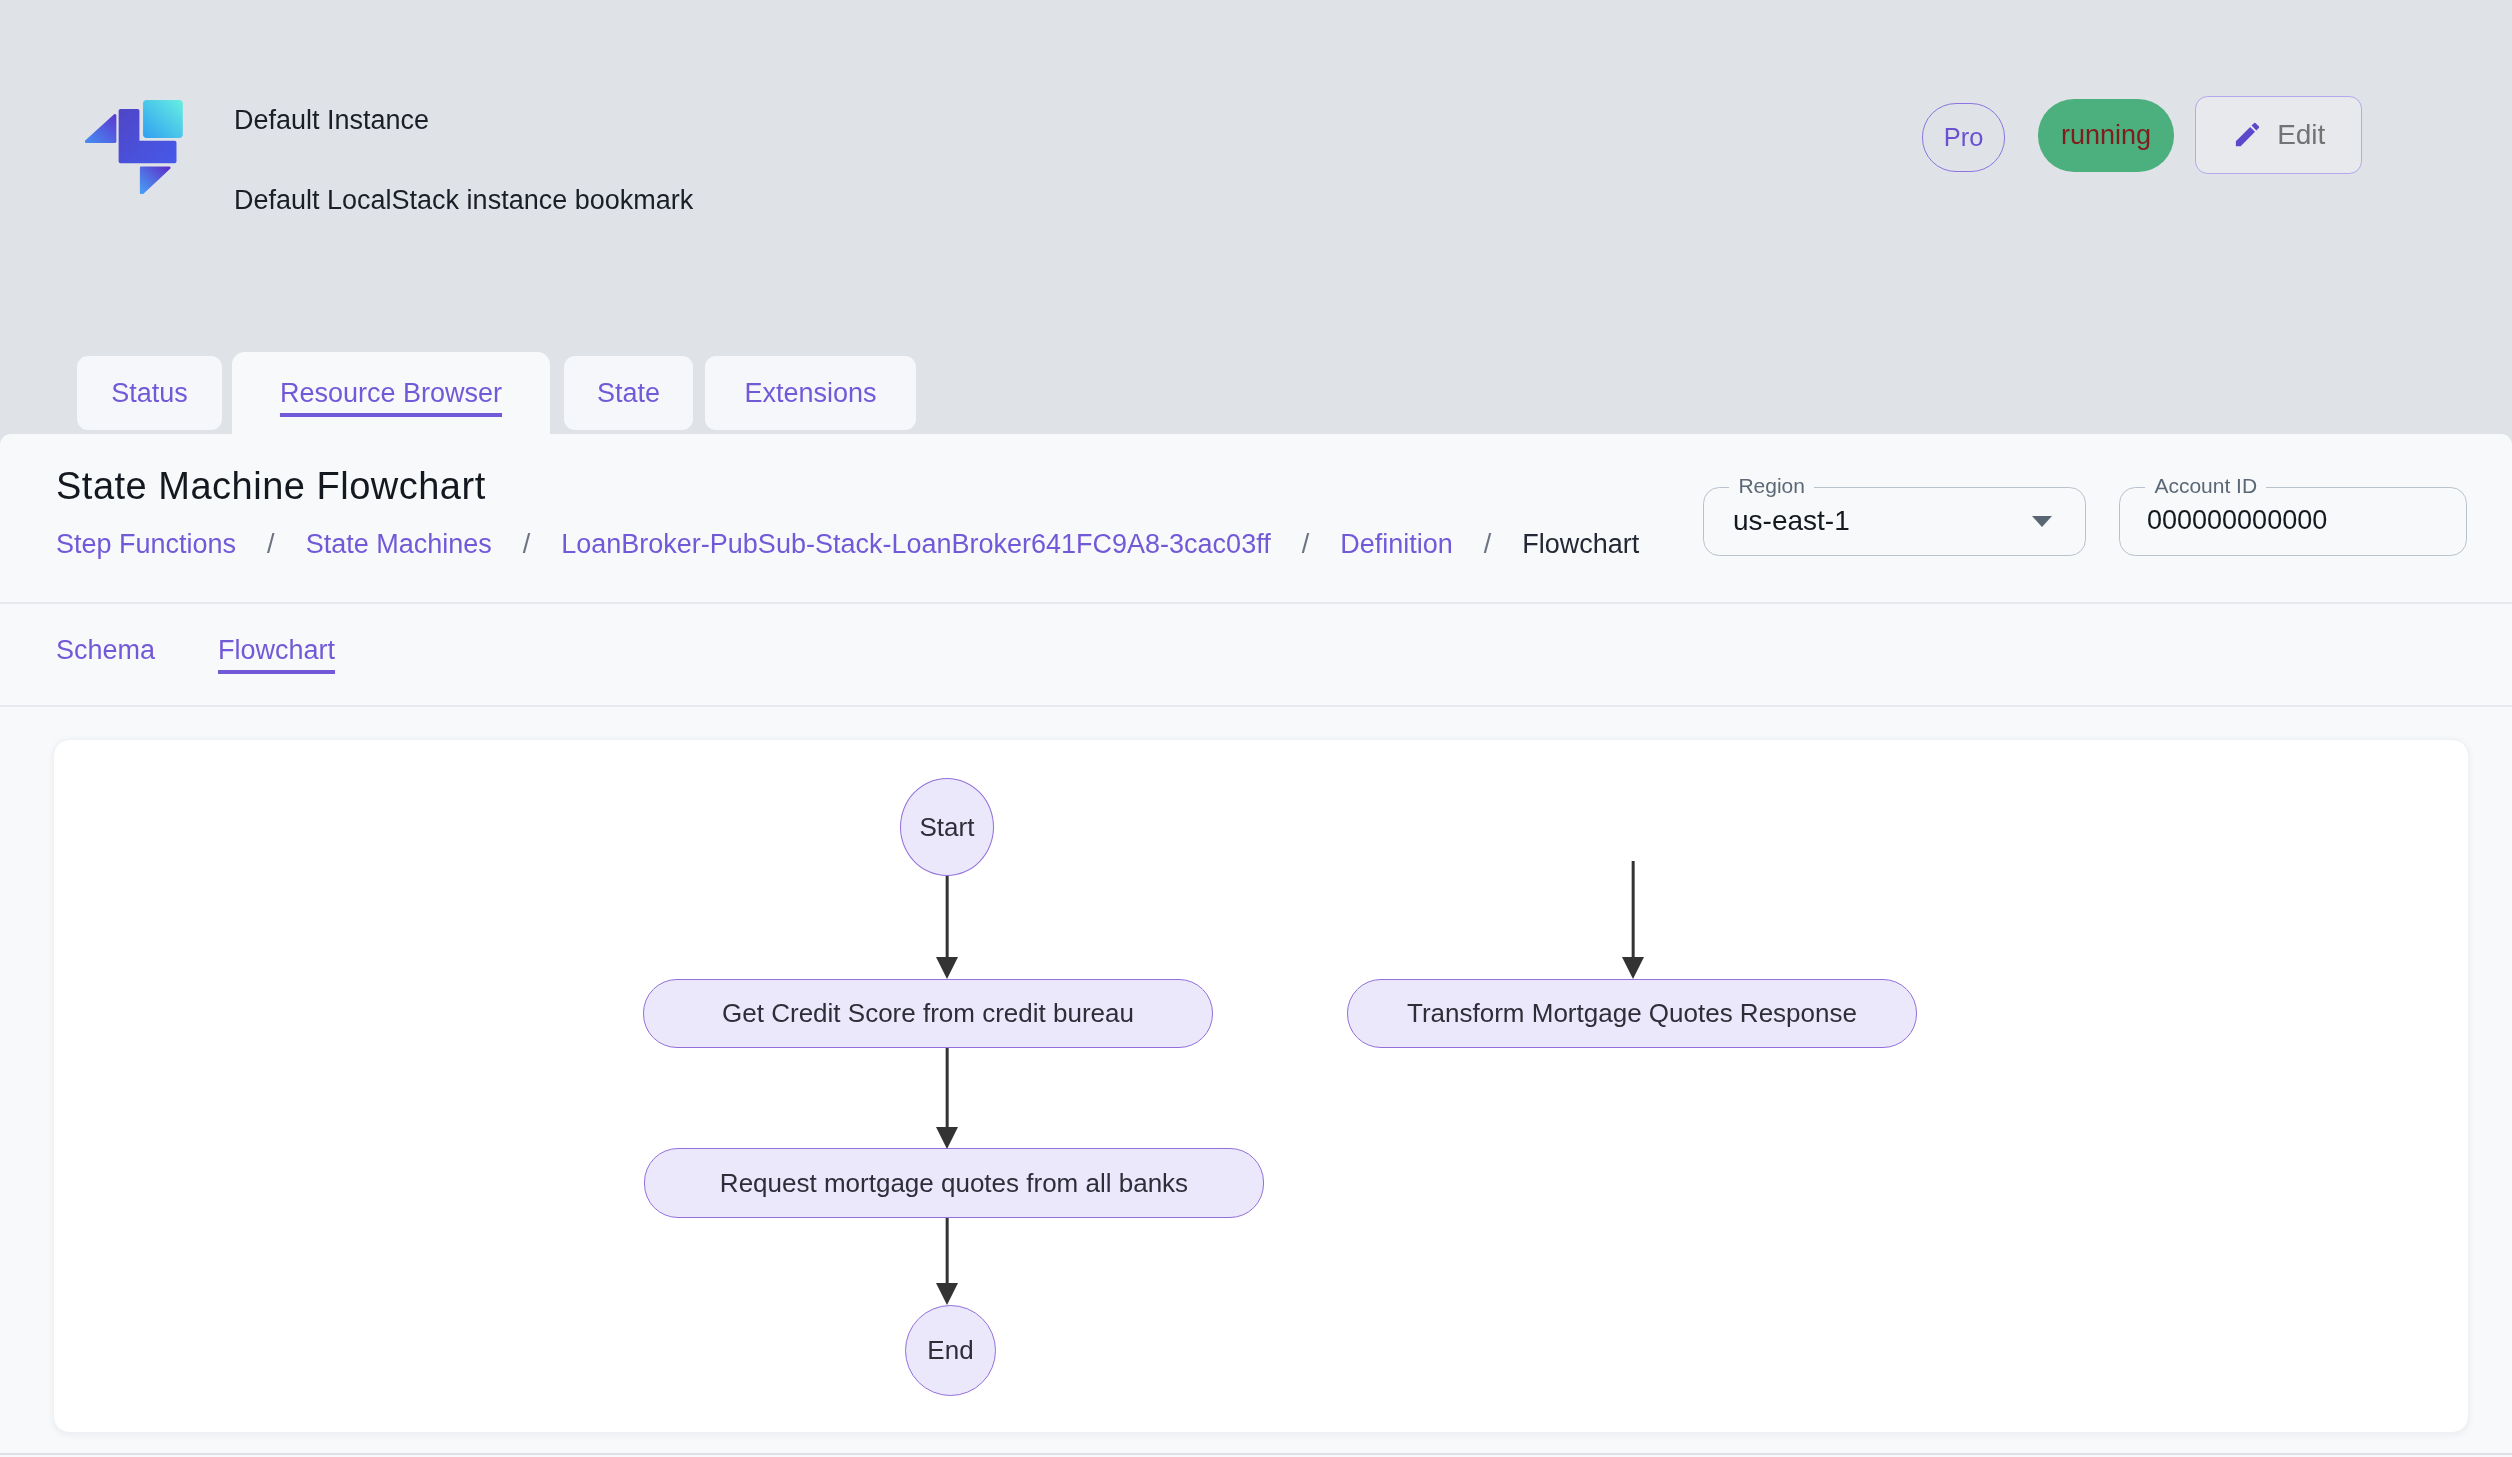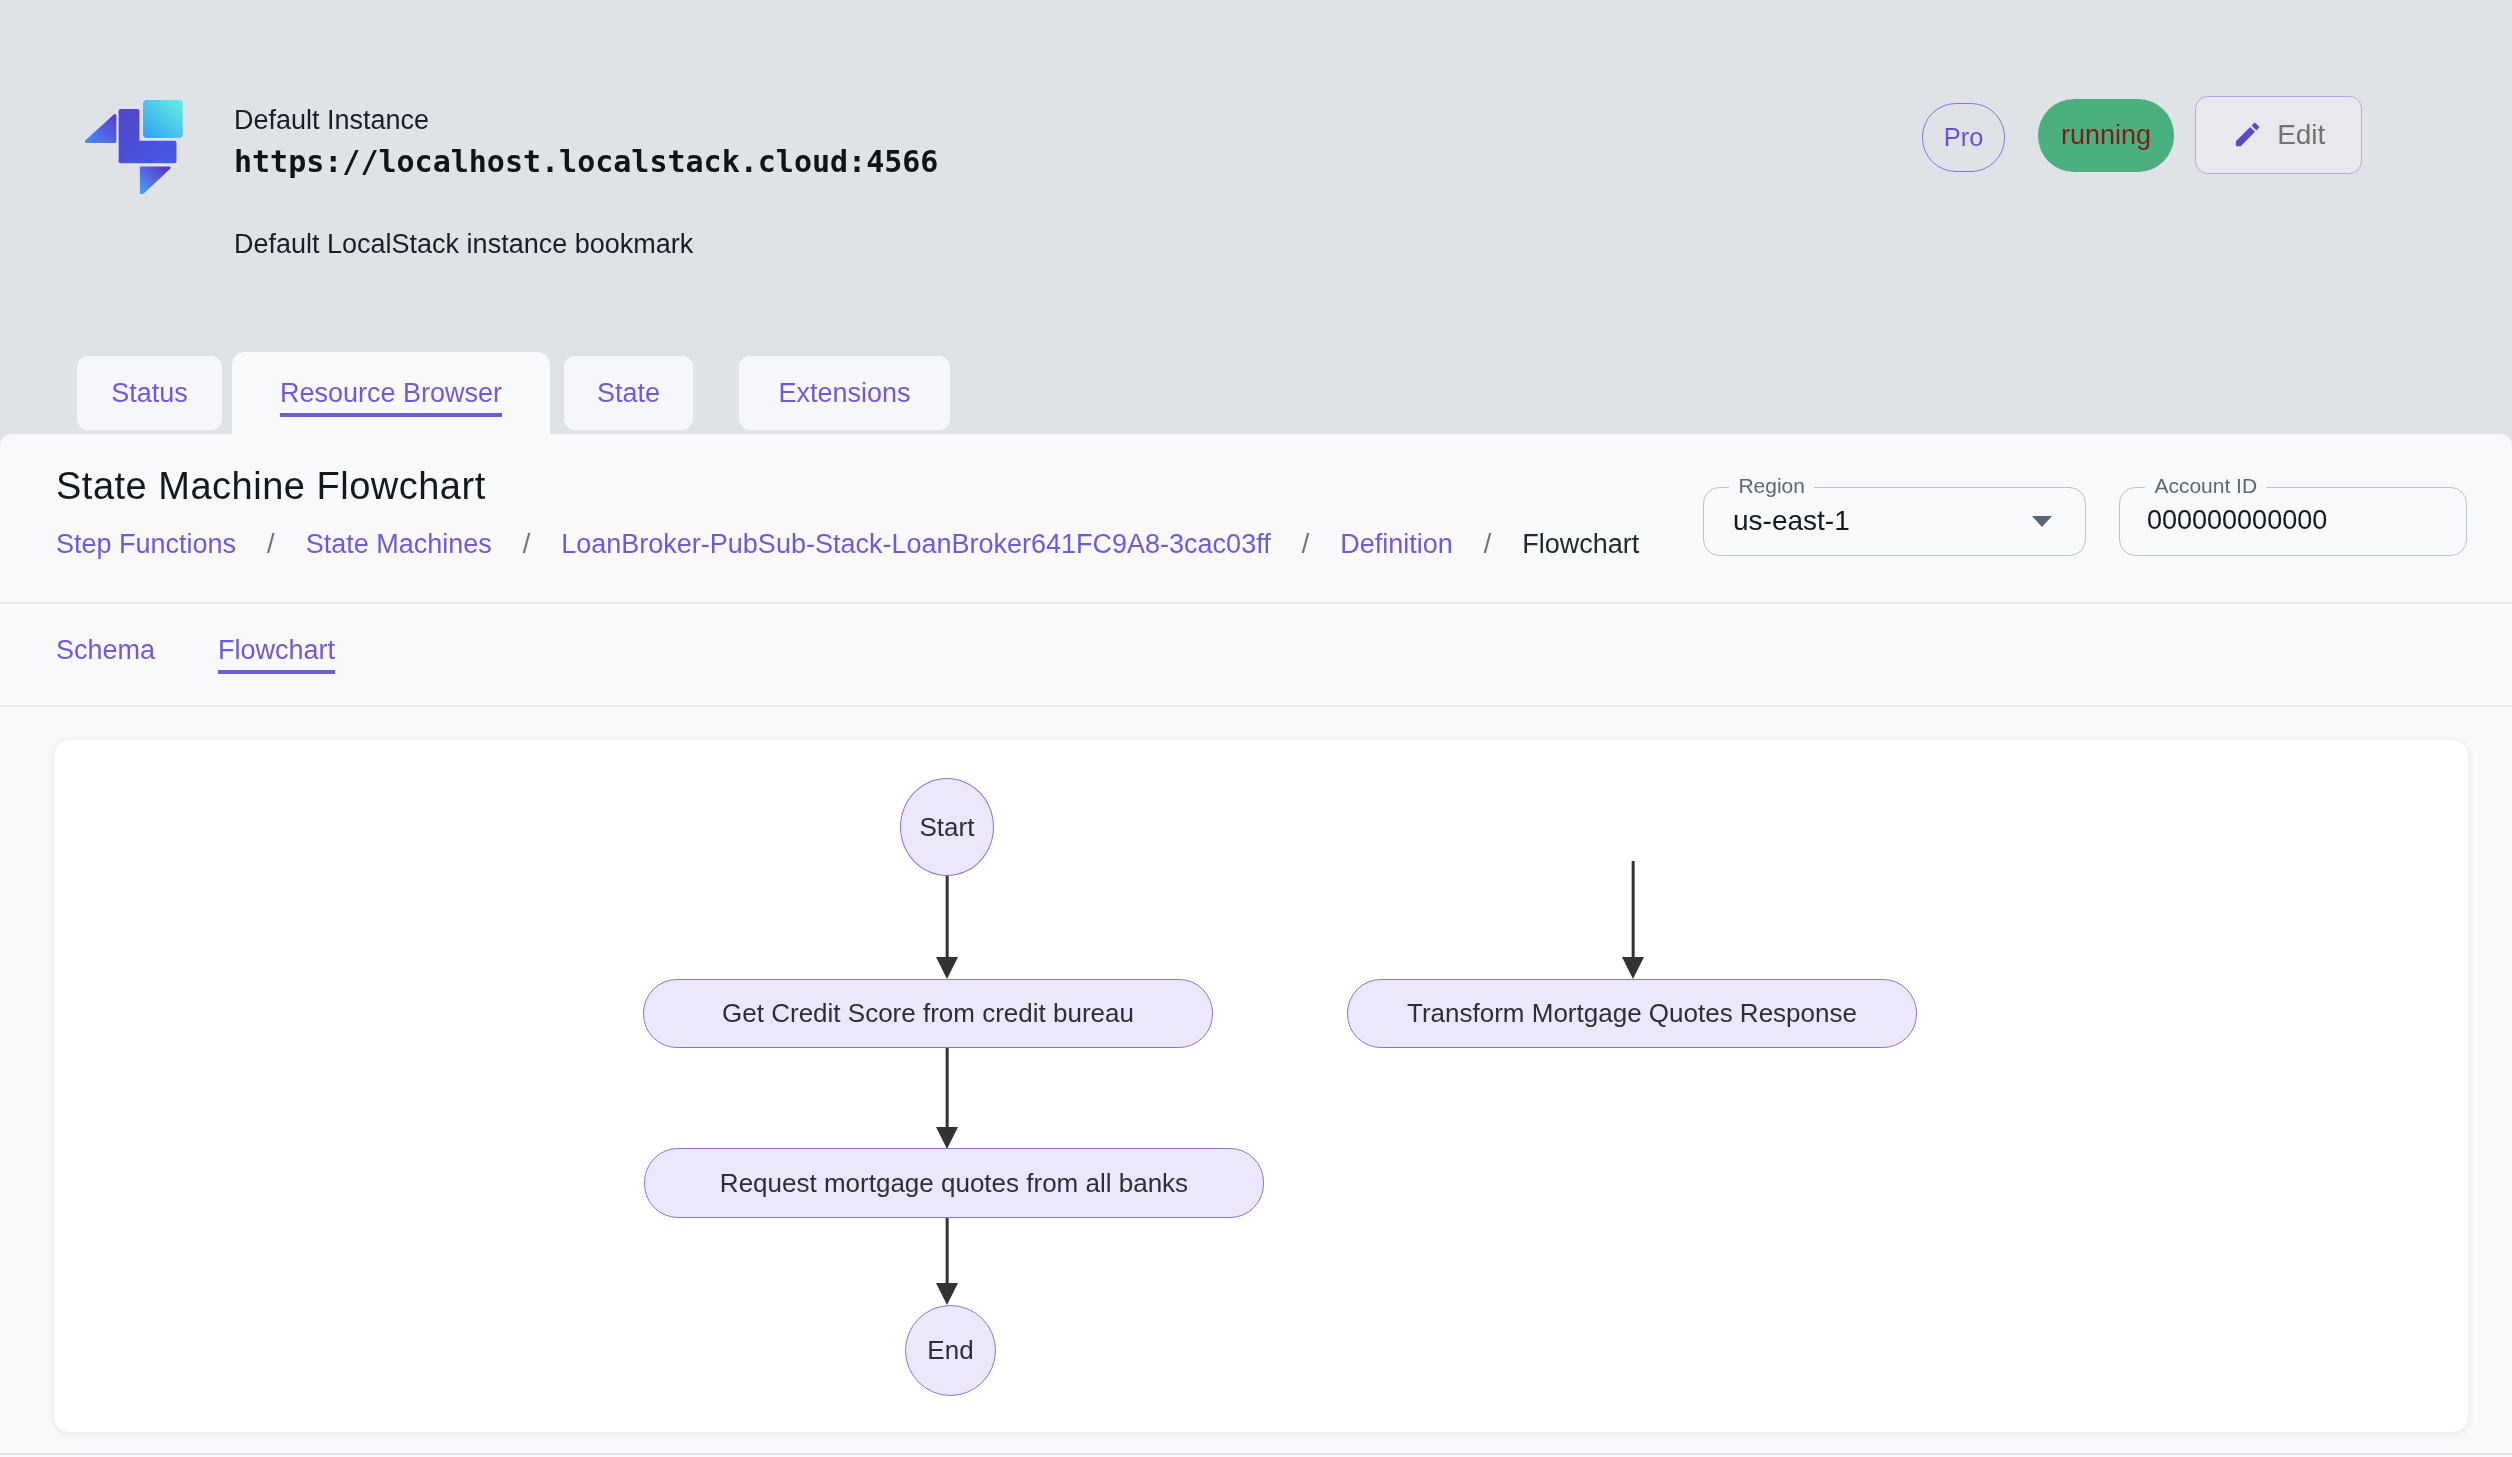--- a/index.html
+++ b/index.html
@@ -28,21 +28,21 @@
   .btn-edit svg{width:31px;height:31px;fill:#5d47cb;}
 
   
   .tab{position:absolute;background:#f5f7fa;color:var(--accent);font-size:27px;border:none;cursor:pointer;
     display:flex;align-items:center;justify-content:center;top:356px;height:74px;border-radius:11px;}
   .tab.active{top:352px;height:82px;border-radius:12.7px 12.7px 0 0;background:var(--panel-bg);}
   .tab.active span{text-decoration:underline;text-decoration-thickness:3.6px;text-underline-offset:11px;}
   .tab-status{left:77px;width:145px;}
   .tab-resource-browser{left:232px;width:318px;}
   .tab-state{left:564px;width:129px;}
-  .tab-extensions{left:705px;width:211px;margin-left:34px;}
+  .tab-extensions{left:705px;width:211px;}
 
   
   .panel{position:absolute;left:0;top:434px;width:2512px;height:1023px;background:var(--panel-bg);border-radius:11px 11px 0 0;}
   .page-title{position:absolute;left:56px;top:465px;font-size:38px;font-weight:400;color:var(--text-dark);letter-spacing:0.5px;}
   .breadcrumb{position:absolute;left:56px;top:529px;font-size:27px;display:flex;gap:31px;align-items:center;white-space:nowrap;}
   .breadcrumb .crumb{color:var(--accent);cursor:pointer;}
   .breadcrumb .crumb.current{color:#232834;cursor:default;}
   .breadcrumb .sep{color:#6b7280;}
 
   .field{position:absolute;top:487px;height:69px;border:1.8px solid var(--field-border);border-radius:16.3px;background:transparent;}
@@ -110,21 +110,20 @@
       </linearGradient>
     </defs>
     <rect x="64" y="0" width="44" height="42" rx="4" fill="url(#gSq)"></rect>
     <path d="M39,12 H58 V47 H99 V68 H39 Z" fill="url(#gL)" stroke="url(#gL)" stroke-width="4" stroke-linejoin="round"></path>
     <polygon points="1,46 33,17 33,46" fill="url(#gTri)" stroke="url(#gTri)" stroke-width="3" stroke-linejoin="round"></polygon>
     <polygon points="62,75 93,75 62,104" fill="url(#gTri2)" stroke="url(#gTri2)" stroke-width="3" stroke-linejoin="round"></polygon>
   </svg>
 
   <div class="instance-info">
     <div class="instance-name">Default Instance</div>
-    <div class="instance-url">https://localhost.localstack.cloud:4566</div>
     <div class="instance-desc">Default LocalStack instance bookmark</div>
   </div>
 
   <div class="header-actions">
     <div class="chip-pro">
       <span>Pro</span>
     </div>
     <div class="chip-running">
       <span>running</span>
     </div>

